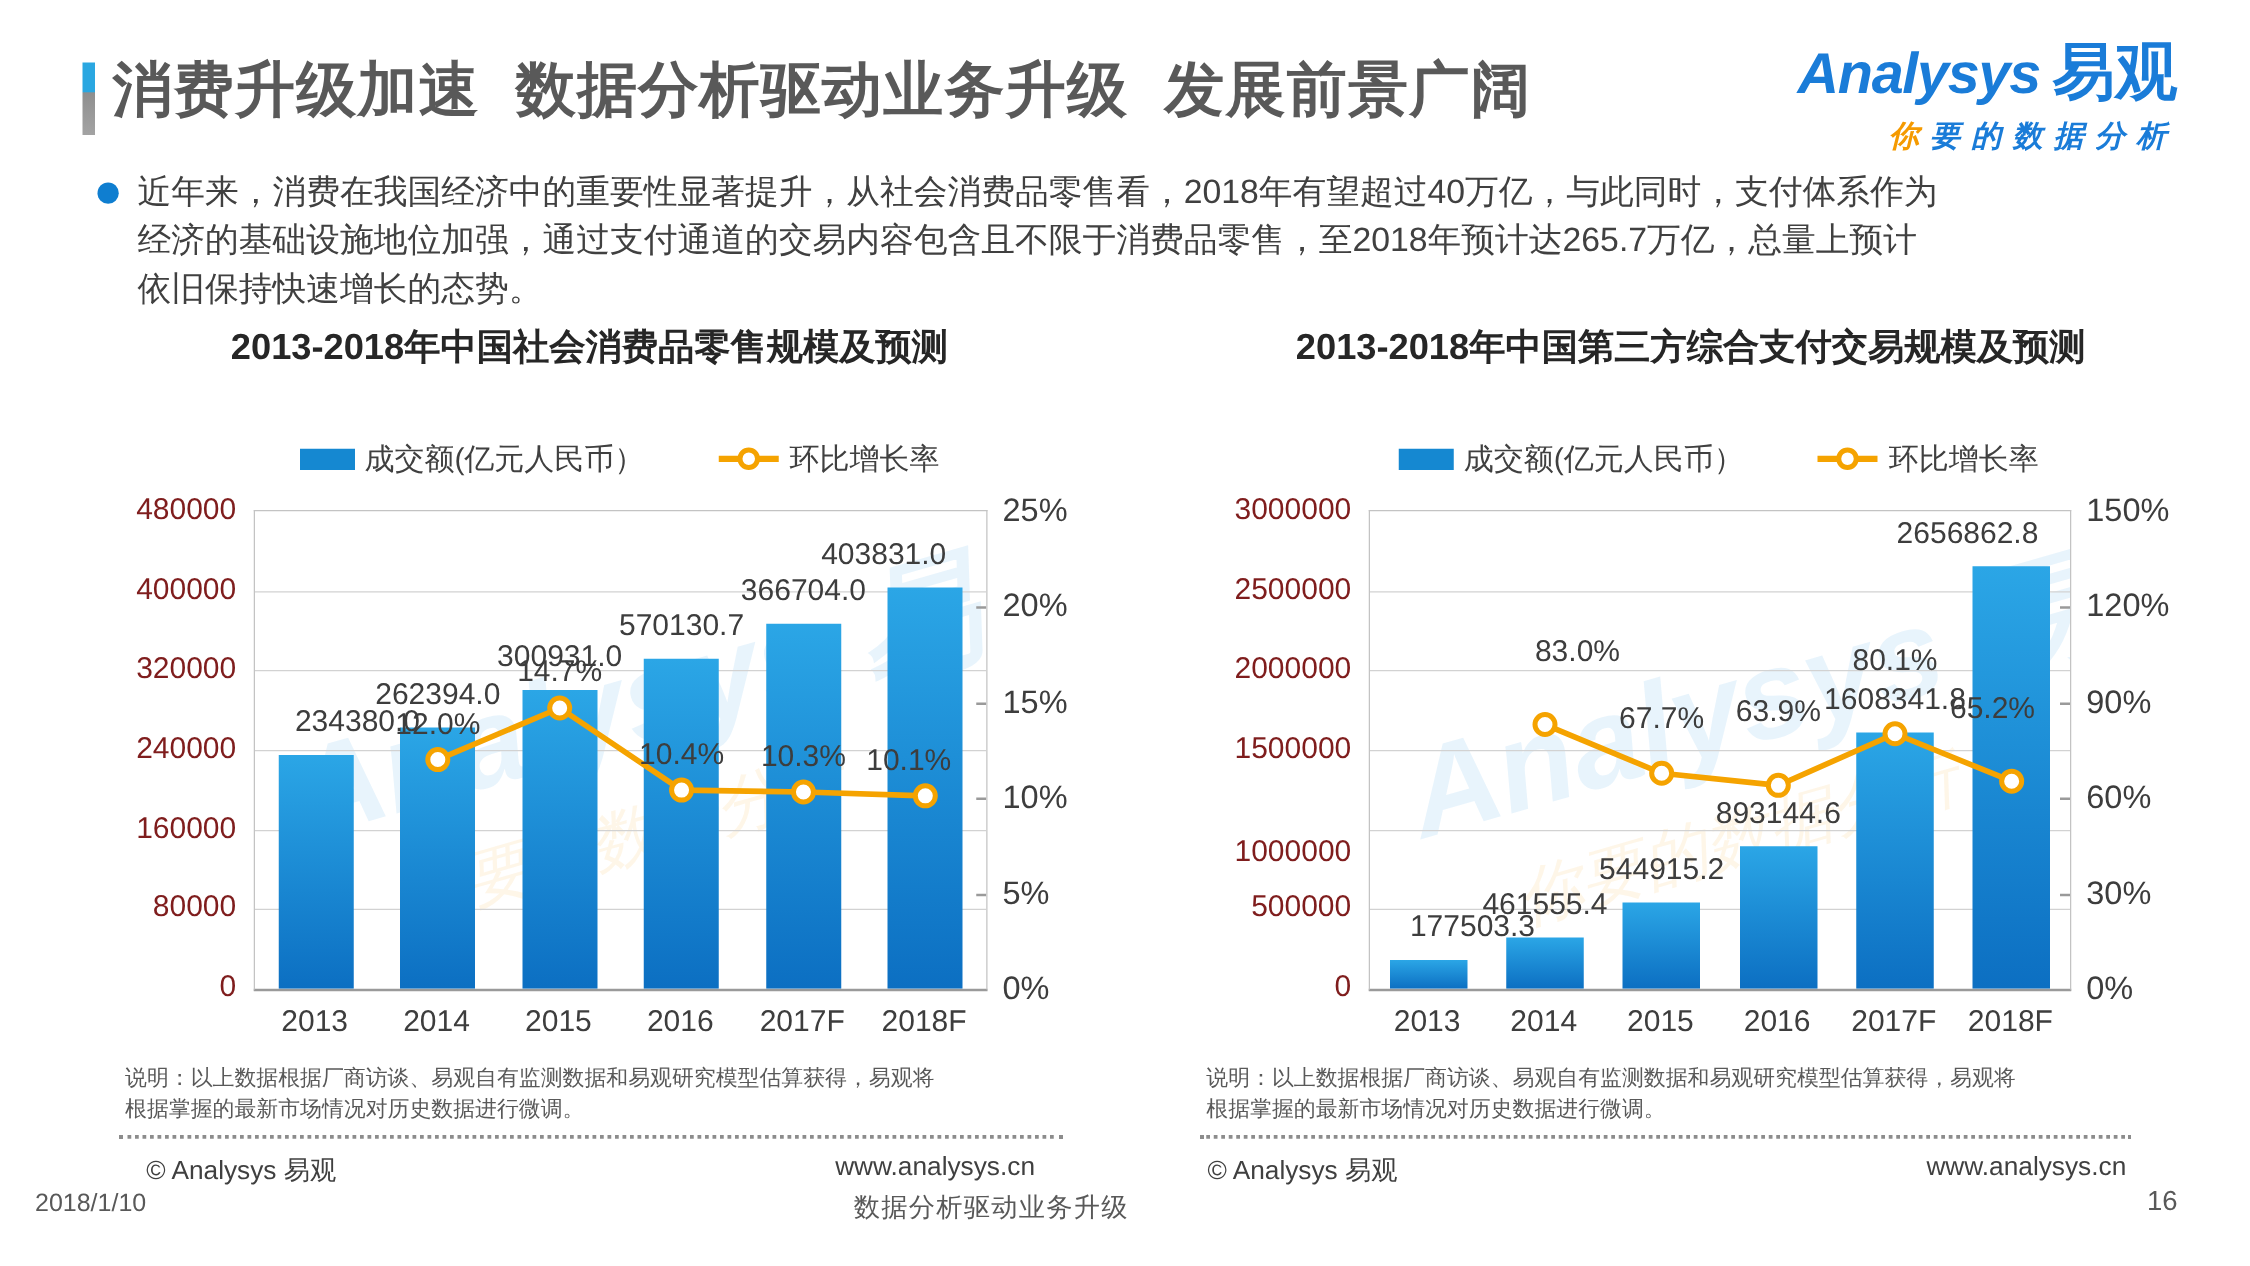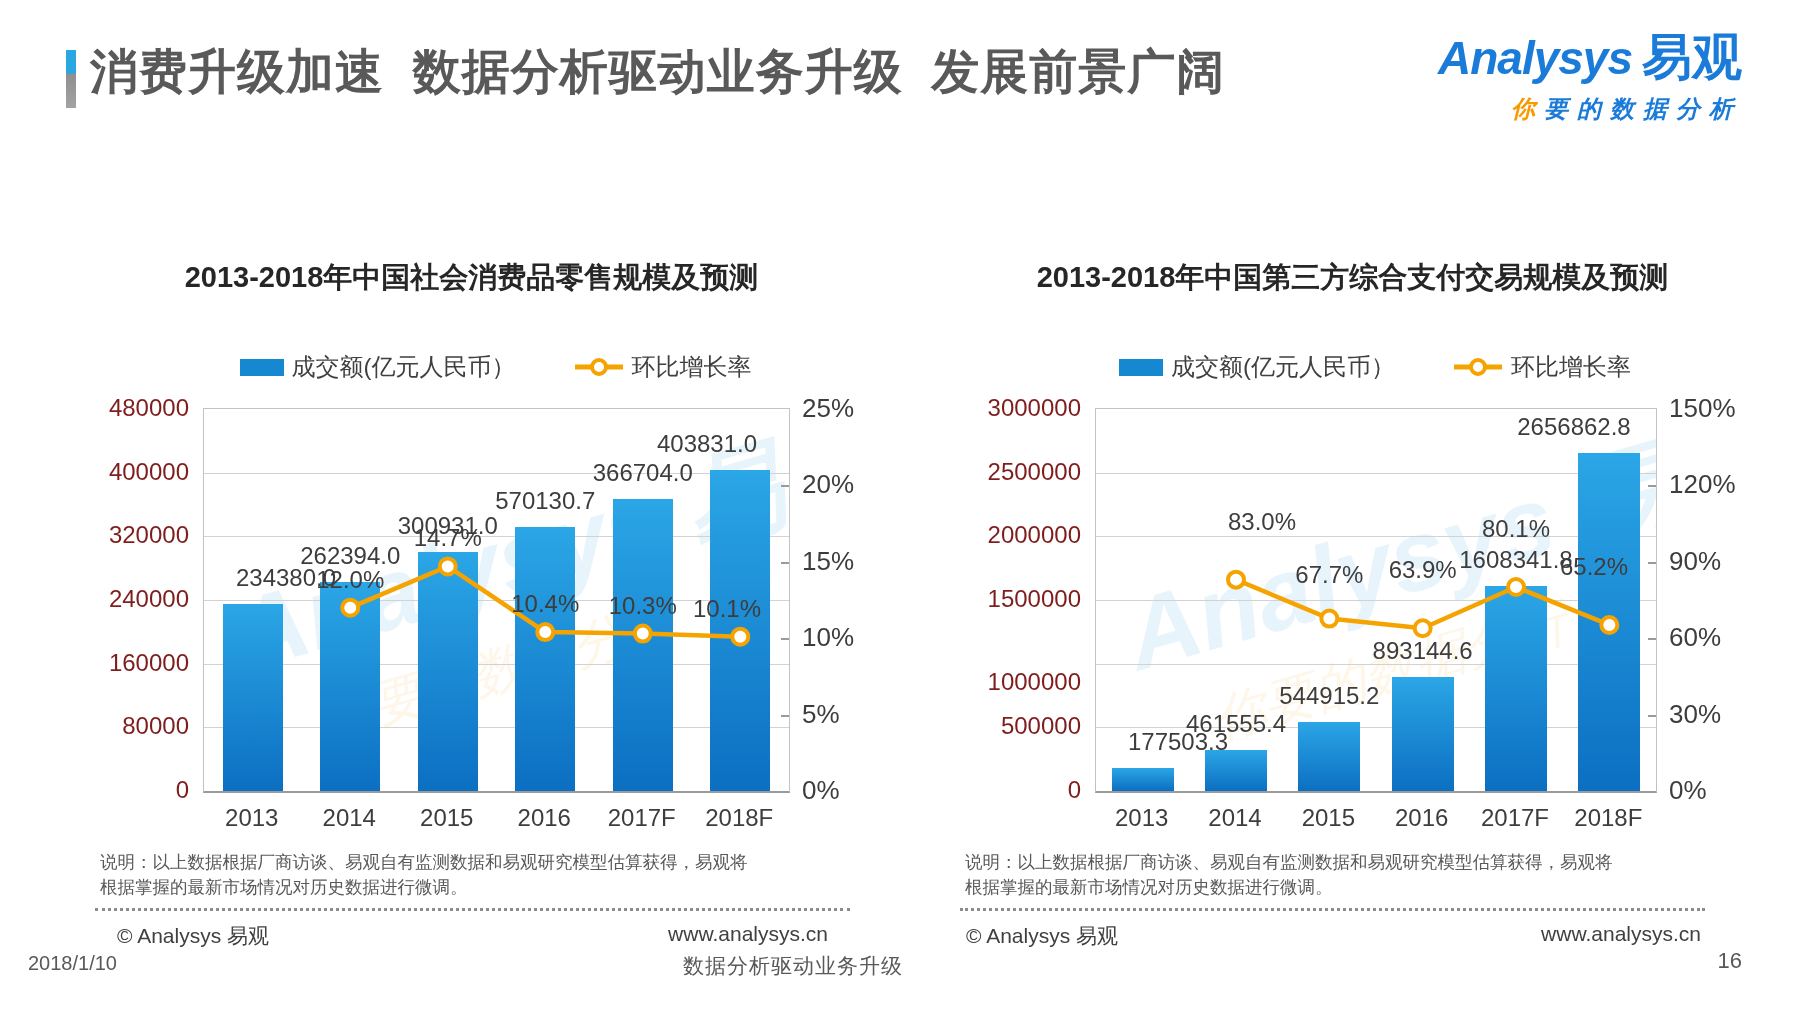--- a/index.html
+++ b/index.html
@@ -69,20 +69,24 @@
   <div class="title-marker"></div>
   <h1 class="page-title">消费升级加速  数据分析驱动业务升级  发展前景广阔</h1>
 
   <div class="logo">
     <div class="logo-brand">
       <span class="logo-en">Analysys</span><span class="logo-cn">易观</span>
     </div>
     <div class="logo-tagline"><span class="tag-first">你</span><span class="tag-rest">要的数据分析</span></div>
   </div>
 
+  <div class="bullet-row">
+    <span class="bullet-dot"></span>
+    <p class="bullet-text">近年来，消费在我国经济中的重要性显著提升，从社会消费品零售看，2018年有望超过40万亿，与此同时，支付体系作为经济的基础设施地位加强，通过支付通道的交易内容包含且不限于消费品零售，至2018年预计达265.7万亿，总量上预计依旧保持快速增长的态势。</p>
+  </div>
 
   <section class="chart chart0" id="chart-0">
       <div class="c-title">2013-2018年中国社会消费品零售规模及预测</div>
       <div class="c-legend" style="left: 108px; width: 585px;">
         <span class="lg-item">
           <span class="lg-swatch"></span>
           <span>成交额(亿元人民币）</span>
         </span>
         <span class="lg-item">
           <svg width="50" height="20">

